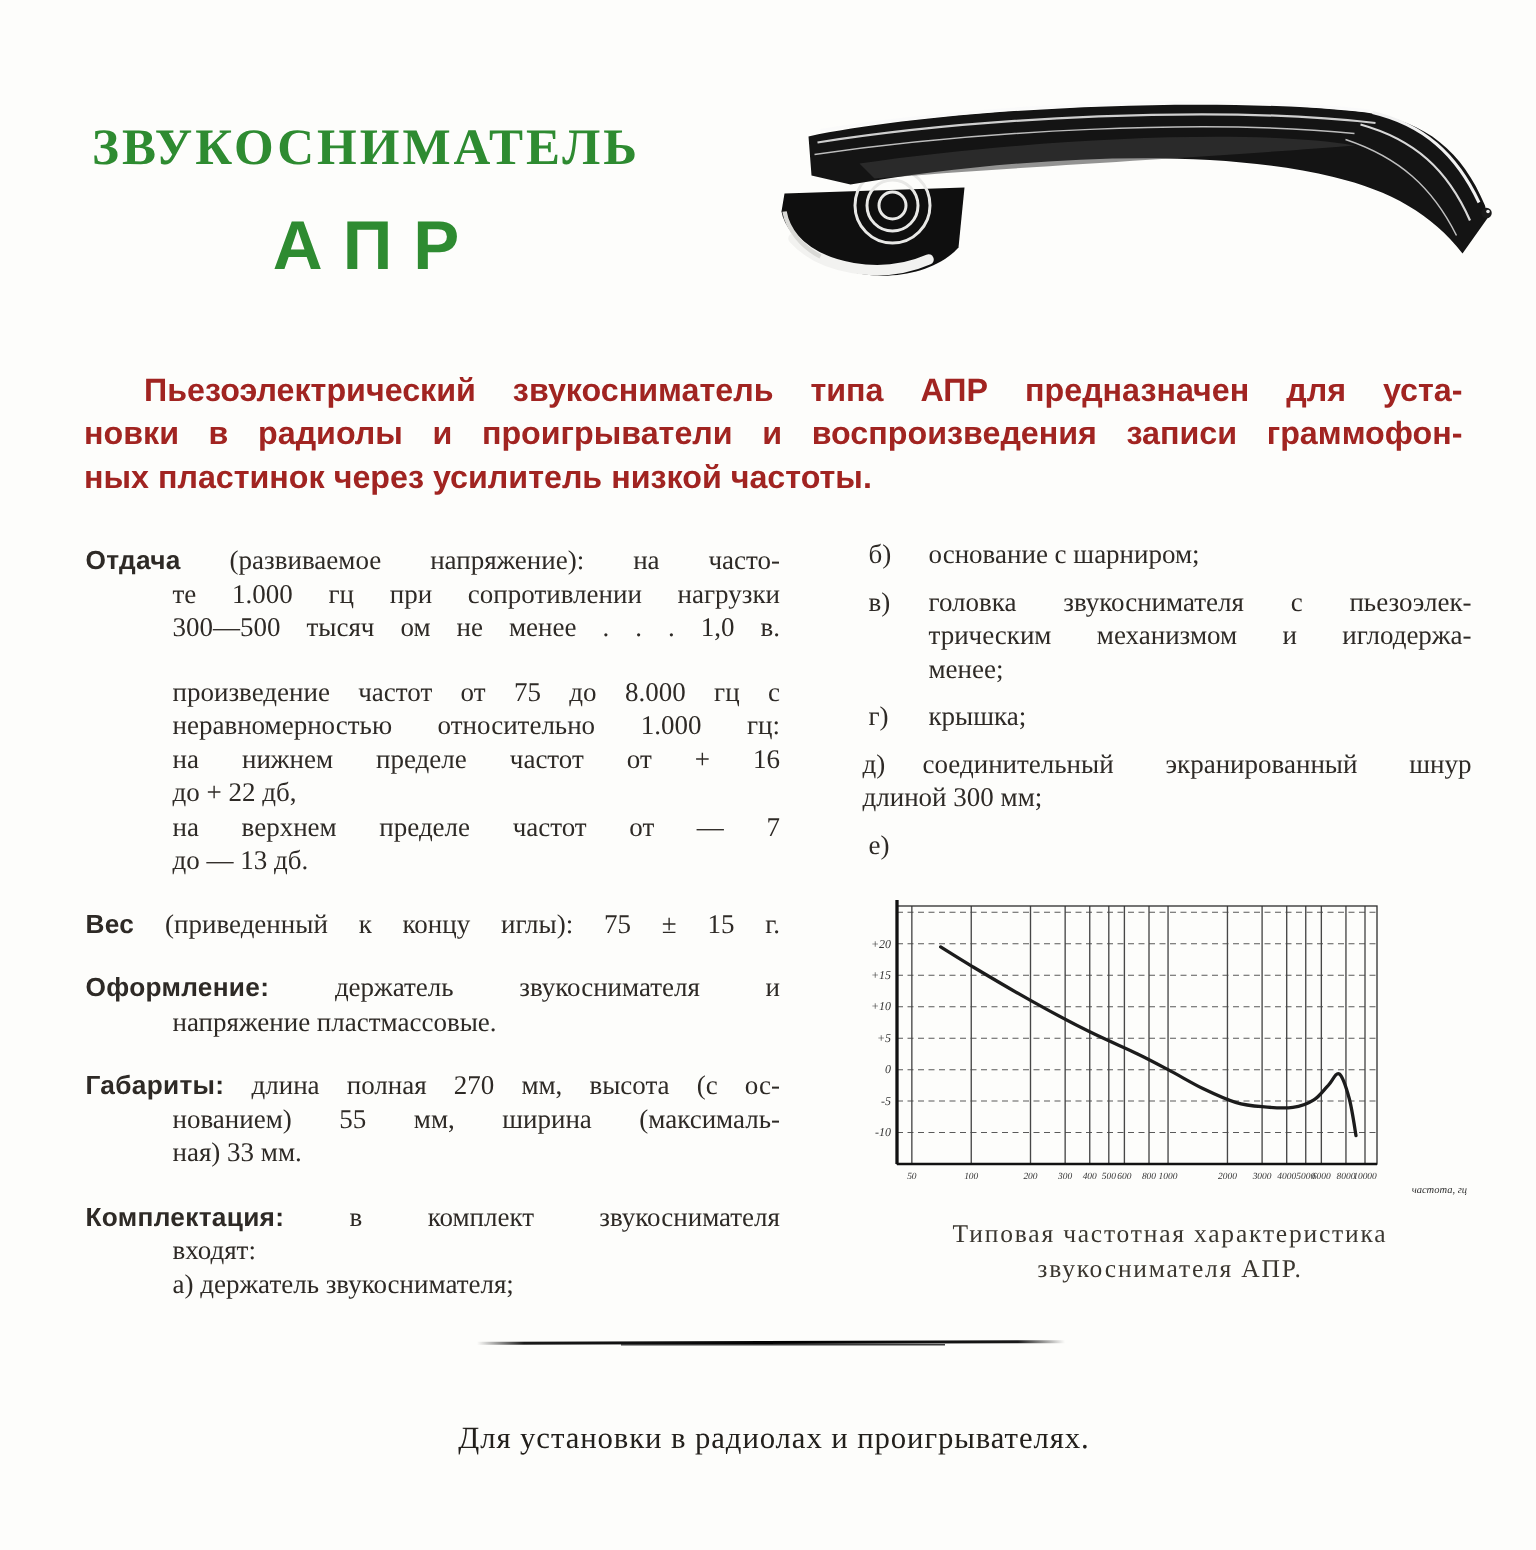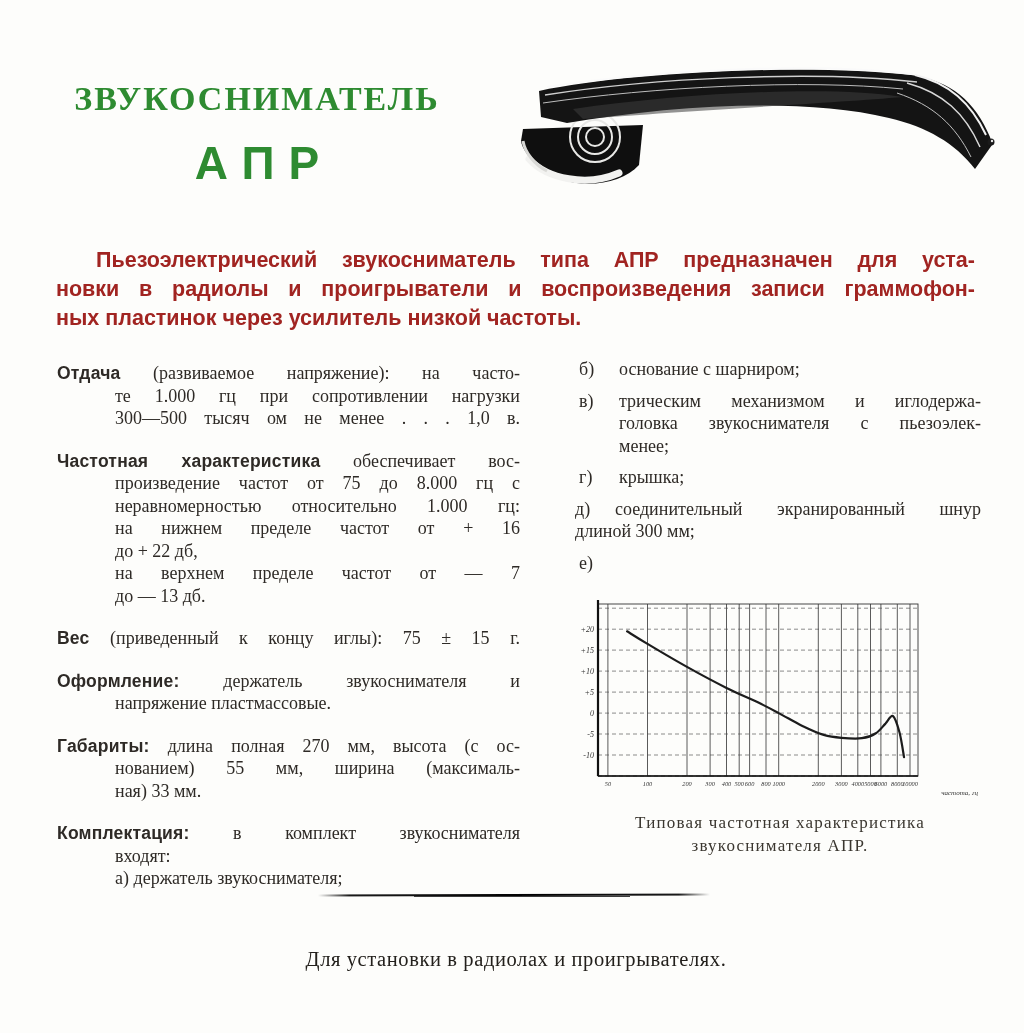--- a/index.html
+++ b/index.html
@@ -3,21 +3,21 @@
 <meta charset="utf-8">
 <style>
   :root{
     --green:#2e8b31; --red:#a12421; --ink:#2e2a26; --chart-ink:#222;
   }
   html,body{margin:0;padding:0;background:#e9e9e9;}
   .page{position:relative;width:1024px;height:1033px;margin:0 auto;background:#fdfdfb;
         font-family:"Liberation Serif",serif;color:var(--ink);overflow:hidden;}
 
   
-  .title{position:absolute;left:58px;top:80px;width:398px;text-align:center;}
+  .title{position:absolute;left:45px;top:80px;width:398px;text-align:center;}
   .t1{font-family:"Liberation Serif",serif;font-weight:700;font-size:34px;letter-spacing:2px;color:var(--green);}
   .t2{font-family:Liberation Sans, sans-serif;font-weight:700;font-size:46px;letter-spacing:14px;color:var(--green);
       margin-top:18px;text-indent:14px;}
 
   
   .photo{position:absolute;left:503px;top:56px;width:500px;height:152px;}
 
   
   .intro{position:absolute;left:56px;top:246px;width:919px;color:var(--red);
          font-family:"Liberation Sans",sans-serif;font-weight:700;font-size:21.5px;line-height:29px;}
@@ -101,21 +101,20 @@
       <div class="ln">ных пластинок через усилитель низкой частоты.</div>
     </div>
 
   <div class="col-left" id="left-col">
       <div class="spec-sec">
         <div class="ln first j"><b class="term">Отдача</b> (развиваемое напряжение): на часто-</div>
         <div class="ln j">те 1.000 гц при сопротивлении нагрузки</div>
         <div class="ln j">300—500 тысяч ом не менее .  .  . 1,0 в.</div>
       </div>
       <div class="spec-sec">
-        <div class="ln first j"><b class="term">Частотная характеристика</b> обеспечивает вос-</div>
         <div class="ln j">произведение частот от 75 до 8.000 гц с</div>
         <div class="ln j">неравномерностью относительно 1.000 гц:</div>
         <div class="ln j">на нижнем пределе частот от + 16</div>
         <div class="ln">до + 22 дб,</div>
         <div class="ln j">на верхнем пределе частот от — 7</div>
         <div class="ln">до — 13 дб.</div>
       </div>
       <div class="spec-sec">
         <div class="ln first j"><b class="term">Вес</b> (приведенный к концу иглы): 75 ± 15 г.</div>
       </div>
@@ -135,22 +134,22 @@
       </div>
     </div>
 
   <div class="col-right" id="right-col">
       <div class="kit-item">
         <span class="kit-marker">б)</span>
         <div class="ln">основание с шарниром;</div>
       </div>
       <div class="kit-item">
         <span class="kit-marker">в)</span>
+        <div class="ln j">головка звукоснимателя с пьезоэлек-</div>
         <div class="ln j">трическим механизмом и иглодержа-</div>
-        <div class="ln j">головка звукоснимателя с пьезоэлек-</div>
         <div class="ln">менее;</div>
       </div>
       <div class="kit-item">
         <span class="kit-marker">г)</span>
         <div class="ln">крышка;</div>
       </div>
       <div class="kit-item nohang">
         <div class="ln j"><span class="kit-marker">д)</span>соединительный экранированный шнур</div>
         <div class="ln">длиной 300 мм;</div>
       </div>

